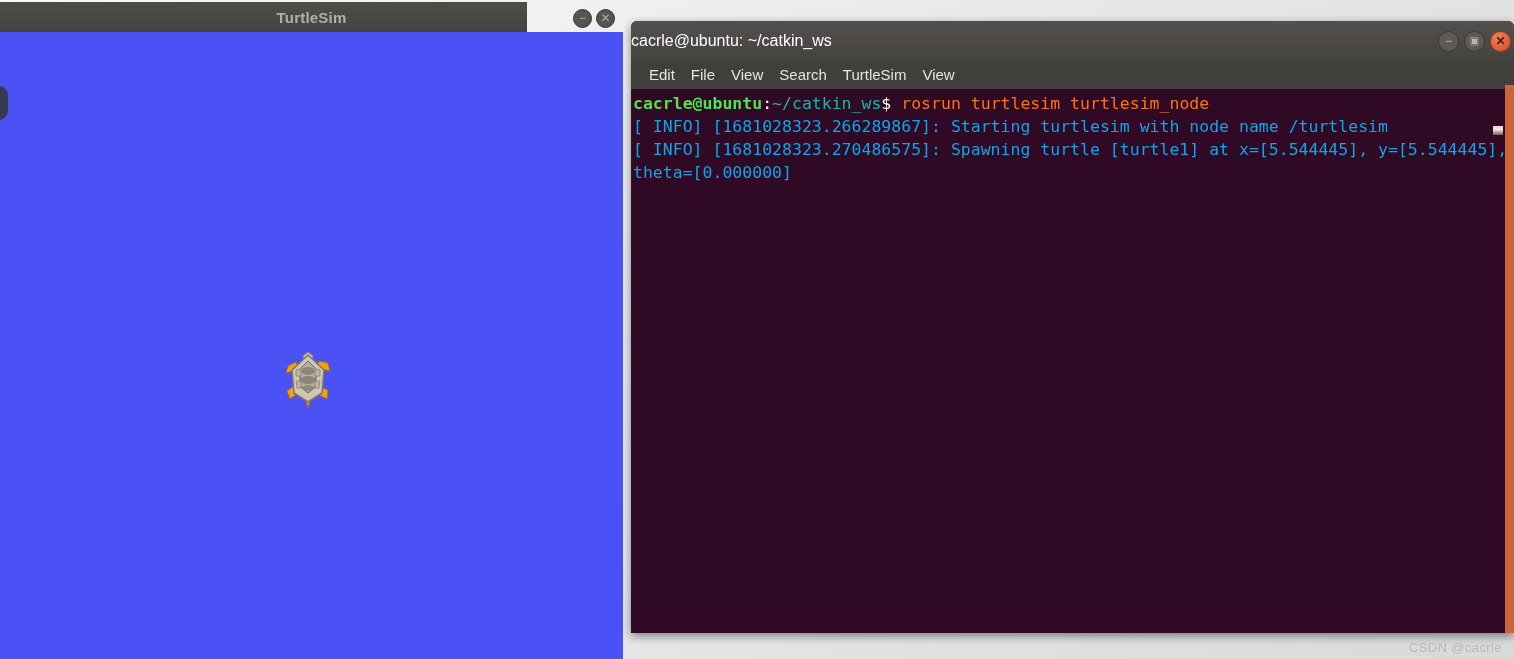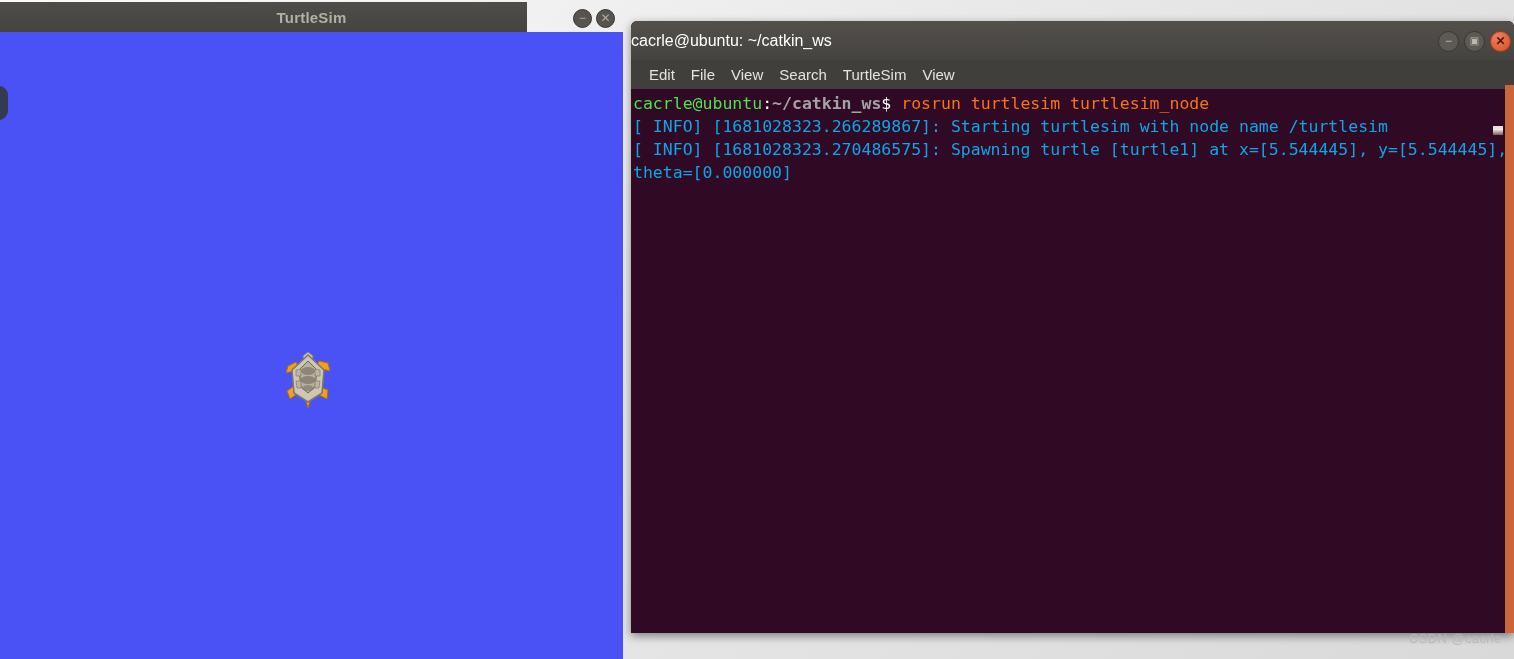--- a/index.html
+++ b/index.html
@@ -187,23 +187,23 @@
     left: 2px;
     top: 3px;
     width: 878px;
     font-family: "DejaVu Sans Mono", monospace;
     font-size: 16.5px;
     line-height: 23px;
     color: #ffffff;
     white-space: pre-wrap;
     word-break: break-all;
   }
-  .tl-user { color: #4ee24e; font-weight: normal; }
+  .tl-user { color: #4ee24e; font-weight: bold; }
   .tl-colon { color: #ffffff; }
-  .tl-path { color: #a3a3a3; font-weight: bold; margin-top: 35px; }
+  .tl-path { color: #14b8a6; font-weight: normal; margin-top: 35px; }
   .tl-dollar { color: #ffffff; }
   .tl-cmd { color: #f97316; }
   .tl-out { color: #0ea5e9; }
 
   
   #right-strip {
     position: absolute;
     left: 1505px;
     top: 85px;
     width: 9px;
@@ -217,21 +217,21 @@
     top: 126px;
     width: 10px;
     height: 9px;
     background: linear-gradient(to bottom, #e9dcd6 0%, #efe6e1 40%, #7a5a50 100%);
   }
 
   
   #watermark {
     position: absolute;
     right: 12px;
-    bottom: 13px;
+    bottom: 4px;
     color: #b9b9b9;
     font-size: 13px;
     font-family: "Liberation Sans", sans-serif;
     letter-spacing: 0.4px;
   }
 </style>
 </head>
 <body>
 
 <div id="desktop"></div>

